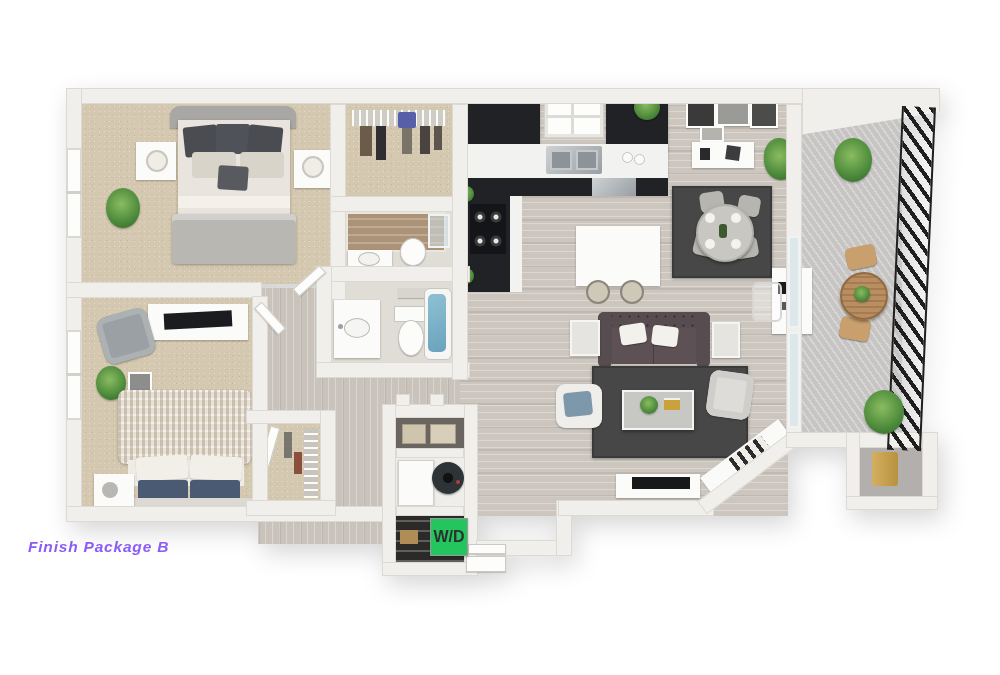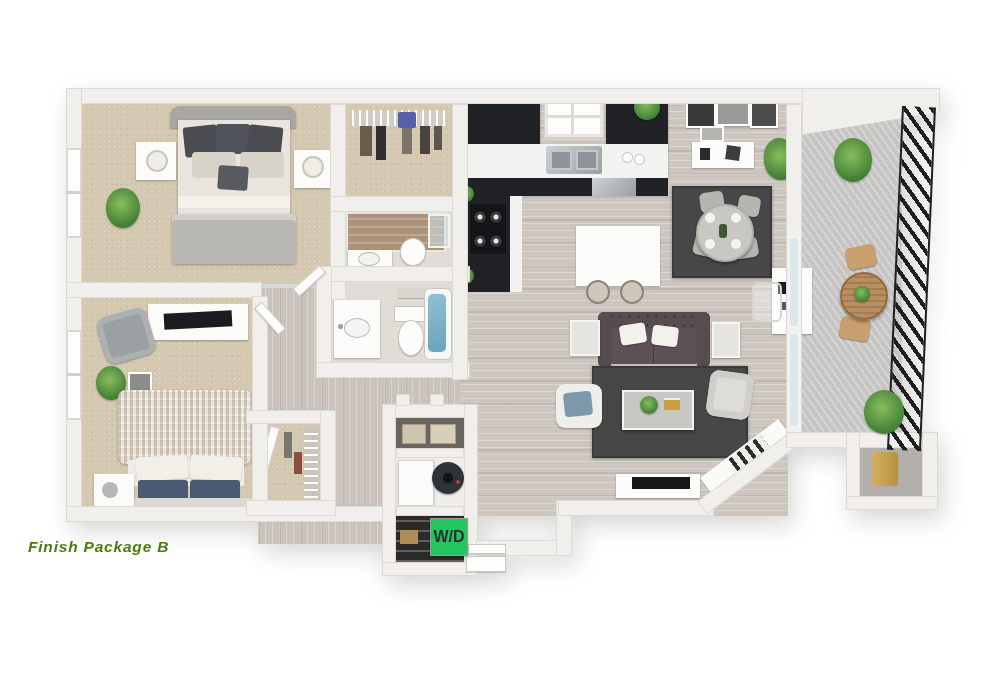--- a/index.html
+++ b/index.html
@@ -42,21 +42,21 @@
     repeating-linear-gradient(0deg, #fbfbfa 0 2px, rgba(0,0,0,0) 2px 7px);}
   .knit{background-color:#e8e1d4;background-image:
     repeating-linear-gradient(90deg, rgba(130,112,92,.30) 0 3px, rgba(0,0,0,0) 3px 6px),
     repeating-linear-gradient(0deg, rgba(255,255,255,.55) 0 2px, rgba(0,0,0,0) 2px 8px);
     border-radius:8px;box-shadow:0 1px 3px rgba(0,0,0,.25);}
   .rail{background-image:repeating-linear-gradient(52deg,#1f1f1f 0 4px, rgba(0,0,0,0) 4px 11px);}
   .shadowbox{box-shadow:0 1px 2px rgba(0,0,0,.25);}
   #plan{position:absolute;left:0;top:0;width:1000px;height:675px;
         filter:drop-shadow(5px 9px 12px rgba(0,0,0,.16));}
   #caption{position:absolute;left:28px;top:538px;font-size:15.5px;font-style:italic;
-           font-weight:bold;letter-spacing:.8px;color:#4d7c0f;}
+           font-weight:bold;letter-spacing:.8px;color:#8b5cf6;}
   #wd-label{position:absolute;left:430px;top:518px;width:36px;height:36px;background:#22c55e;
             border:1px solid #9a9a98;display:flex;align-items:center;justify-content:center;
             font-size:16px;font-weight:bold;color:#2e2e2e;box-shadow:0 1px 2px rgba(0,0,0,.25);}
   .fr{border:2px solid #fdfdfc;box-shadow:0 1px 1px rgba(0,0,0,.2);}
 </style>
 </head>
 <body>
 
 <div id="stage">
   <div id="plan">

